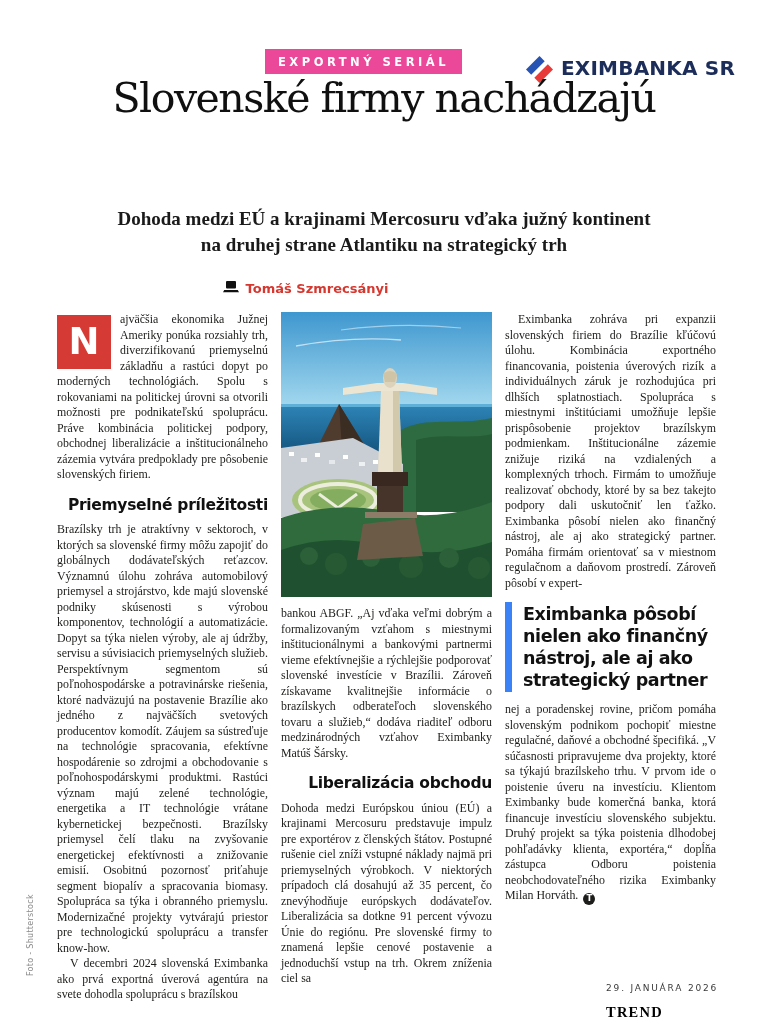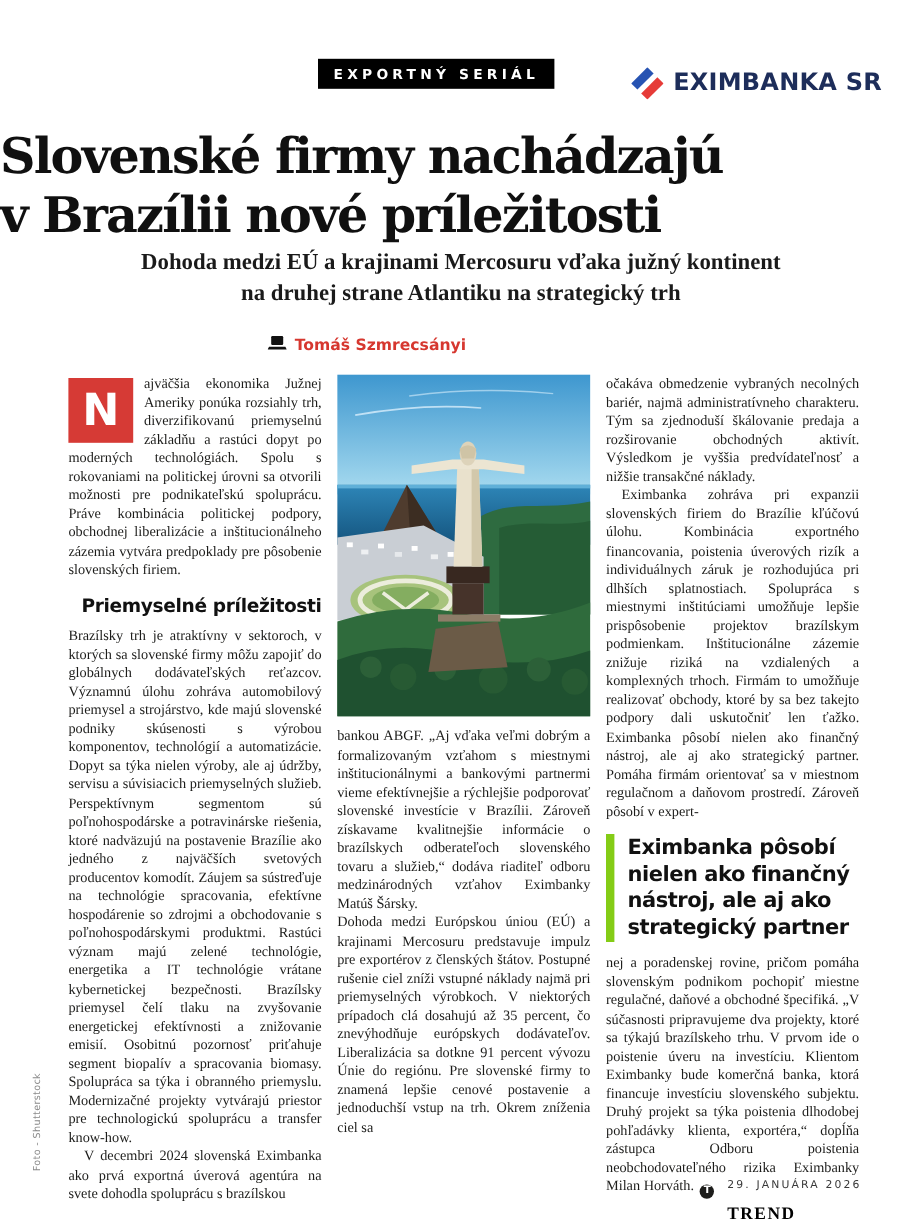--- a/index.html
+++ b/index.html
@@ -1,49 +1,49 @@
 <!DOCTYPE html>
 <html><head>
 <meta charset="utf-8">
 <style>
   html,body{margin:0;padding:0;}
   .page{position:relative;width:768px;height:1024px;background:#ffffff;overflow:hidden;
         font-family:"Liberation Serif",serif;color:#1c1c1a;}
 
   
-  .badge{position:absolute;left:265px;top:49px;background:#000000;color:#fff;
+  .badge{position:absolute;left:265px;top:49px;background:#ec4899;color:#fff;
          font-family:"DejaVu Sans",sans-serif;font-weight:bold;font-size:11.5px;
          letter-spacing:3.5px;padding:6px 13px 5px;}
   .brand{position:absolute;right:33px;top:45px;display:flex;align-items:flex-start;gap:8px;margin-top:11px;}
   .brand-name{font-family:"DejaVu Sans",sans-serif;font-weight:bold;font-size:20px;
               color:#1d2d5a;letter-spacing:0.2px;}
 
   
-  .headline{position:absolute;top:106px;left:0;width:768px;
-            font-family:"DejaVu Serif",serif;font-weight:bold;font-size:41px;
+  .headline{position:absolute;top:74px;left:0;width:768px;text-align:center;
+            font-family:"DejaVu Serif",serif;font-weight:normal;font-size:41px;
             line-height:49px;letter-spacing:-1.5px;color:#101010;}
   .subhead{position:absolute;top:206px;left:0;width:768px;text-align:center;
            font-family:"Liberation Serif",serif;font-weight:bold;font-size:19px;
            line-height:26px;white-space:pre-line;color:#1a1a1a;}
   .author{position:absolute;top:279px;left:0;width:611px;display:flex;
           justify-content:center;align-items:center;gap:7px;}
   .author-name{font-family:"DejaVu Sans",sans-serif;font-weight:bold;font-size:13px;color:#d6372f;}
 
   
   .cols{position:absolute;top:312px;left:57px;width:659px;display:flex;gap:13px;}
   .col{width:211px;font-size:11.9px;line-height:15.5px;text-align:justify;}
   .col p{margin:0;}
   .indent{text-indent:13px;}
   .section{font-family:"DejaVu Sans",sans-serif;font-weight:bold;font-size:15.5px;
            letter-spacing:-0.3px;text-align:right;margin:15px 0 9px;color:#111;}
   .dropcap{float:left;width:54px;height:54px;margin:3px 9px 2px 0;background:#d63a35;
            color:#fff;font-family:"DejaVu Sans",sans-serif;font-weight:bold;font-size:37px;
            line-height:54px;text-align:center;}
   figure.photo{margin:0 0 9px;width:211px;height:285px;}
-  .pullquote{border-left:7px solid #84cc16;padding:1px 0 1px 11px;margin:11px 0 10px;
+  .pullquote{border-left:7px solid #3b82f6;padding:1px 0 1px 11px;margin:11px 0 10px;
              font-family:"DejaVu Sans",sans-serif;font-weight:bold;font-size:17.5px;
              line-height:22px;letter-spacing:-0.4px;text-align:left;color:#111;}
   .endmark{display:inline-flex;width:12px;height:12px;border-radius:50%;background:#1d1d1b;
            color:#fff;font-family:"DejaVu Sans",sans-serif;font-size:8.5px;font-weight:bold;
            align-items:center;justify-content:center;vertical-align:-2px;margin-left:2px;}
 
   
   .credit{position:absolute;left:26px;top:976px;transform:rotate(-90deg);transform-origin:0 0;
           font-family:"DejaVu Sans",sans-serif;font-size:8px;color:#8a8a8a;letter-spacing:0.3px;}
   .footer{position:absolute;top:983px;right:50px;display:flex;align-items:baseline;gap:11px;flex-direction:column;}
@@ -64,21 +64,20 @@
       <svg width="27" height="27" viewBox="0 0 24 24">
         <polygon points="12,0 0,12 4.6,16.6 16.6,4.6" fill="#2753b2"></polygon>
         <polygon points="24,12 12,24 7.4,19.4 19.4,7.4" fill="#e63b38"></polygon>
       </svg>
     </span>
     <span class="brand-name">EXIMBANKA SR</span>
   </div>
 
   <div class="headline">
     <div>Slovenské firmy nachádzajú</div>
-    <div>v Brazílii nové príležitosti</div>
   </div>
 
   <div class="subhead">Dohoda medzi EÚ a krajinami Mercosuru vďaka južný kontinent
 na druhej strane Atlantiku na strategický trh</div>
 
   <div class="author">
     <span>
       <svg width="16" height="12" viewBox="0 0 16 12">
         <rect x="3" y="0" width="10" height="7.5" rx="1" fill="#111"></rect>
         <path d="M1.2 9 L14.8 9 L16 11.2 L0 11.2 Z" fill="#111"></path>
@@ -147,25 +146,25 @@
           <rect x="96" y="174" width="26" height="26" fill="#46332a"></rect>
           <rect x="91" y="160" width="36" height="14" fill="#382820"></rect>
           <path d="M100 78 L118 78 L121 160 L97 160 Z" fill="#e9e1cc"></path>
           <path d="M112 78 L118 78 L121 160 L112 160 Z" fill="#d2c8ab"></path>
           <path d="M62 76 L96 71 L122 71 L156 76 L156 83 L122 79 L96 79 L62 83 Z" fill="#ece5d2"></path>
           <ellipse cx="109" cy="66" rx="7" ry="10" fill="#ddd3ba"></ellipse>
           <path d="M102 62 Q109 56 116 62 L114 70 L104 70 Z" fill="#cfc4a6"></path>
         </svg>
       </figure>
       <p>bankou ABGF. „Aj vďaka veľmi dobrým a formalizovaným vzťahom s miestnymi inštitucionálnymi a bankovými partnermi vieme efektívnejšie a rýchlejšie podporovať slovenské investície v Brazílii. Zároveň získavame kvalitnejšie informácie o brazílskych odberateľoch slovenského tovaru a služieb,“ dodáva riaditeľ odboru medzinárodných vzťahov Eximbanky Matúš Šársky.</p>
+      <h2 class="section">Liberalizácia obchodu</h2>
       <p>Dohoda medzi Európskou úniou (EÚ) a krajinami Mercosuru predstavuje impulz pre exportérov z členských štátov. Postupné rušenie ciel zníži vstupné náklady najmä pri priemyselných výrobkoch. V niektorých prípadoch clá dosahujú až 35 percent, čo znevýhodňuje európskych dodávateľov. Liberalizácia sa dotkne 91 percent vývozu Únie do regiónu. Pre slovenské firmy to znamená lepšie cenové postavenie a jednoduchší vstup na trh. Okrem zníženia ciel sa</p>
     </div>
 
     <div class="col">
-      <p>očakáva obmedzenie vybraných necolných bariér, najmä administratívneho charakteru. Tým sa zjednoduší škálovanie predaja a rozširovanie obchodných aktivít. Výsledkom je vyššia predvídateľnosť a nižšie transakčné náklady.</p>
       <p class="indent">Eximbanka zohráva pri expanzii slovenských firiem do Brazílie kľúčovú úlohu. Kombinácia exportného financovania, poistenia úverových rizík a individuálnych záruk je rozhodujúca pri dlhších splatnostiach. Spolupráca s miestnymi inštitúciami umožňuje lepšie prispôsobenie projektov brazílskym podmienkam. Inštitucionálne zázemie znižuje riziká na vzdialených a komplexných trhoch. Firmám to umožňuje realizovať obchody, ktoré by sa bez takejto podpory dali uskutočniť len ťažko. Eximbanka pôsobí nielen ako finančný nástroj, ale aj ako strategický partner. Pomáha firmám orientovať sa v miestnom regulačnom a daňovom prostredí. Zároveň pôsobí v expert-</p>
       <blockquote class="pullquote">Eximbanka pôsobí nielen ako finančný nástroj, ale aj ako strategický partner</blockquote>
       <p>
         <span>nej a poradenskej rovine, pričom pomáha slovenským podnikom pochopiť miestne regulačné, daňové a obchodné špecifiká. „V súčasnosti pripravujeme dva projekty, ktoré sa týkajú brazílskeho trhu. V prvom ide o poistenie úveru na investíciu. Klientom Eximbanky bude komerčná banka, ktorá financuje investíciu slovenského subjektu. Druhý projekt sa týka poistenia dlhodobej pohľadávky klienta, exportéra,“ dopĺňa zástupca Odboru poistenia neobchodovateľného rizika Eximbanky Milan Horváth.</span>
         <span class="endmark">T</span>
       </p>
     </div>
 
   </div>
 

